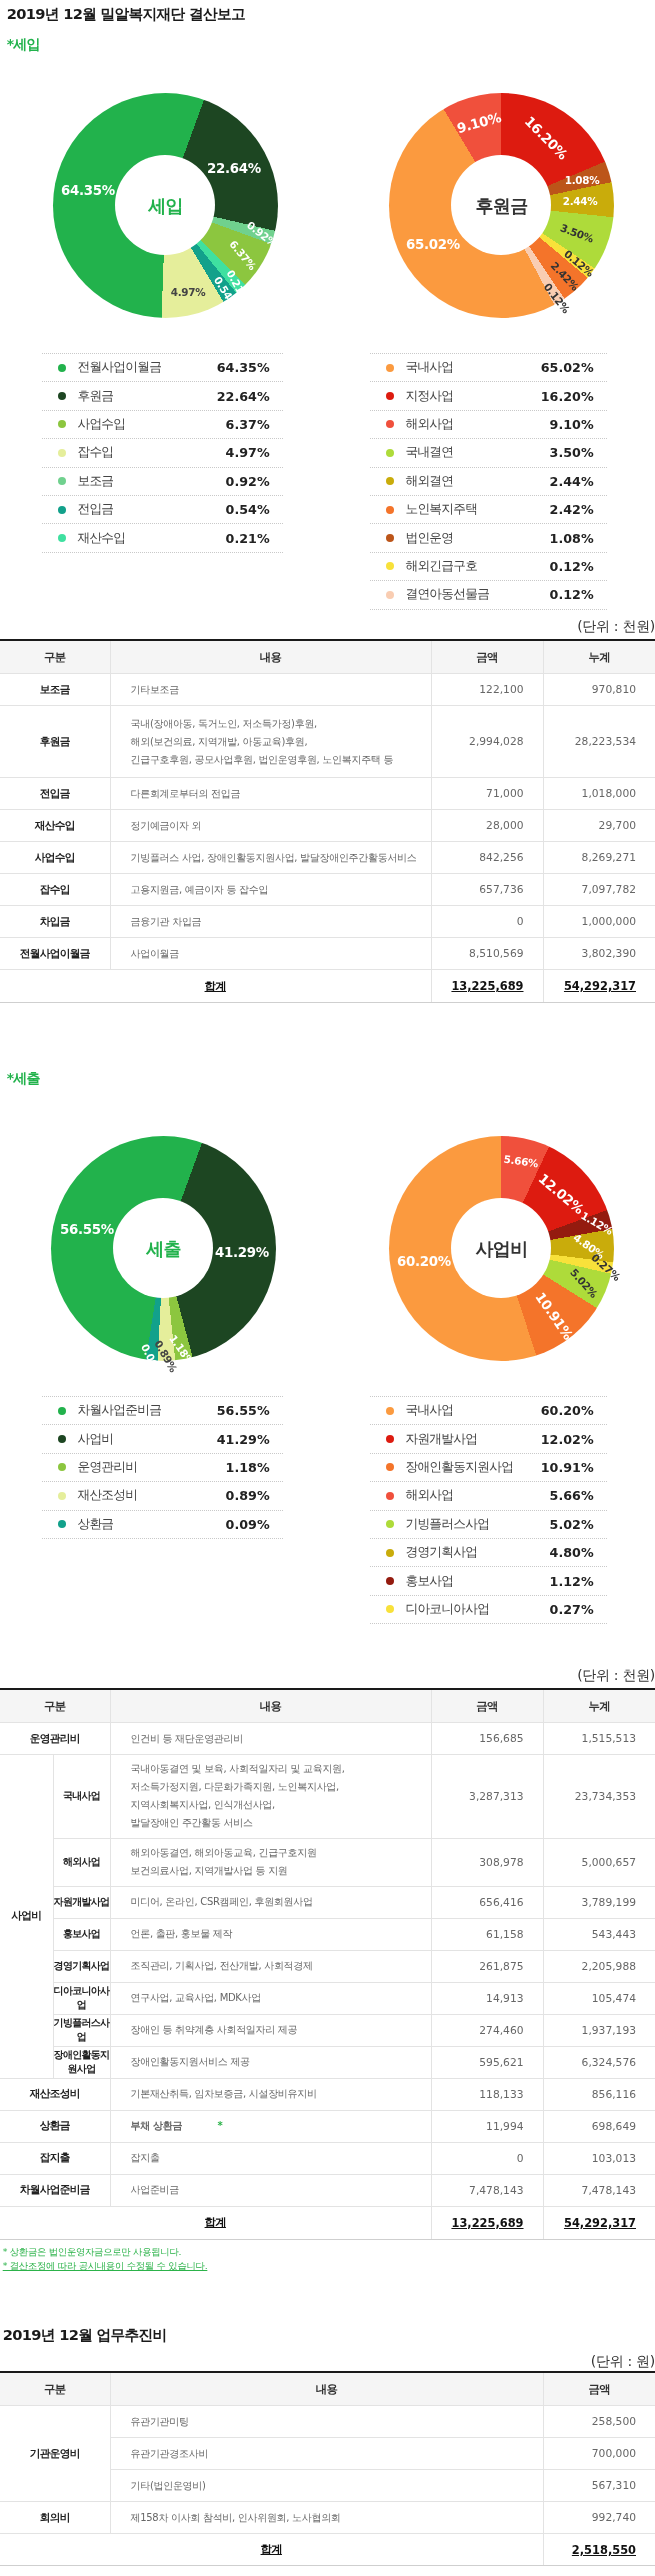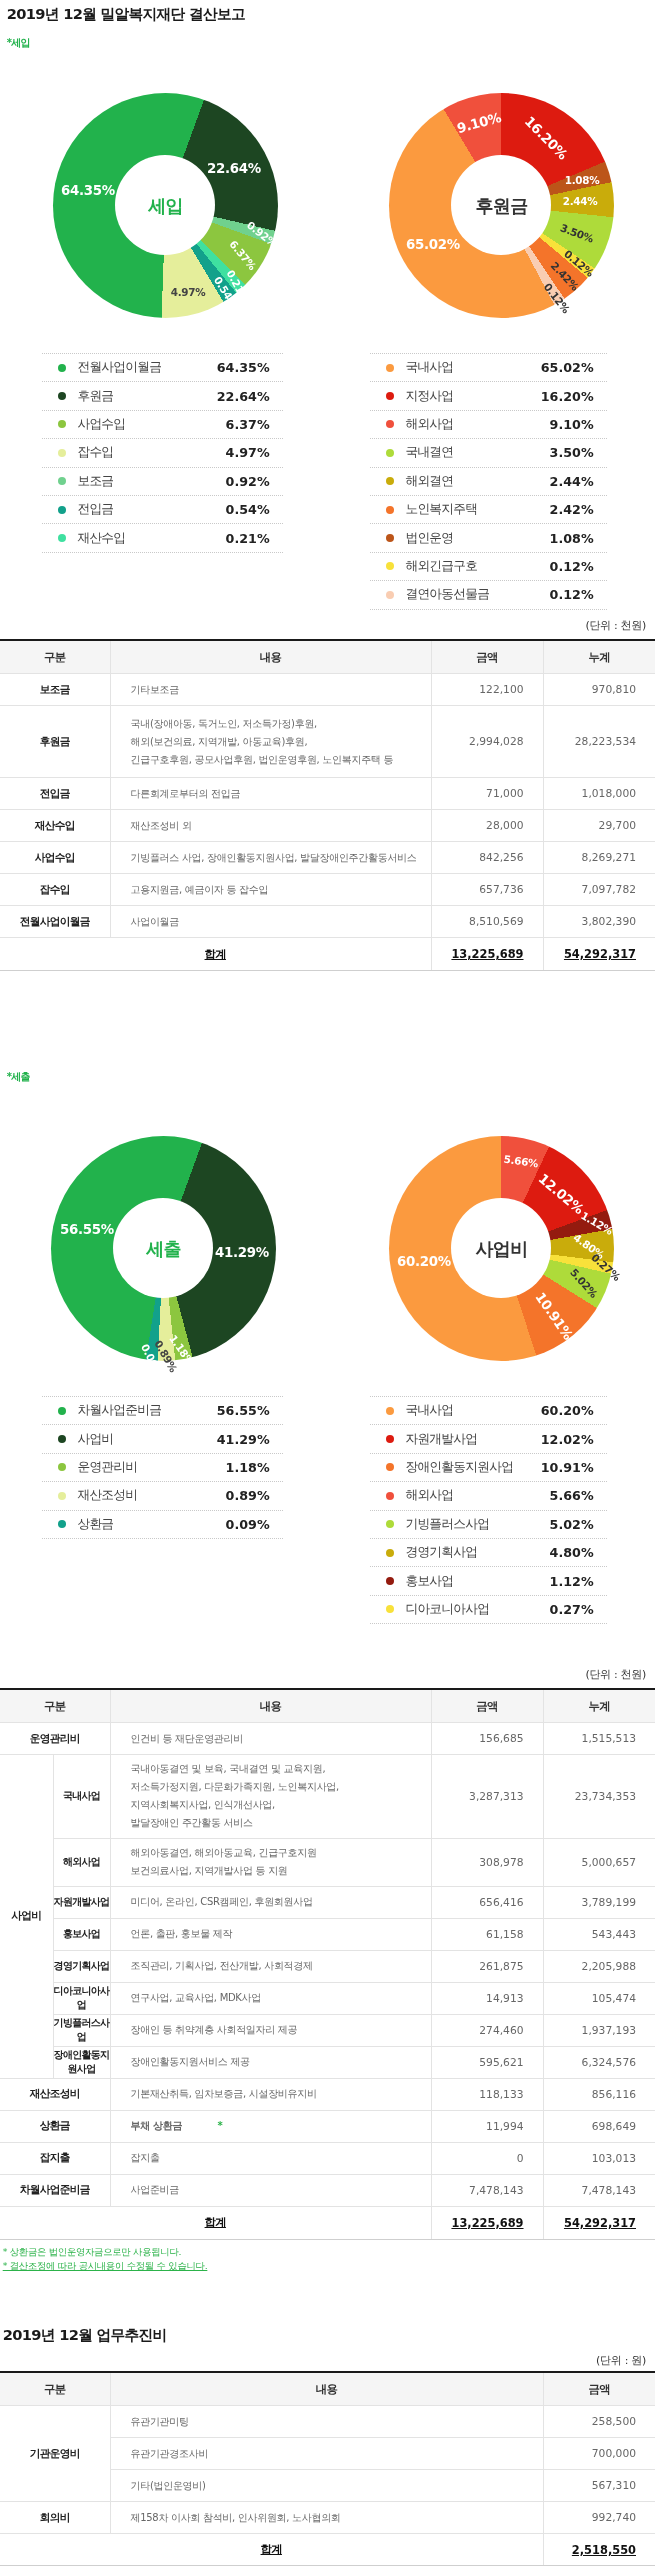--- a/index.html
+++ b/index.html
@@ -4,37 +4,37 @@
 <style>
   html,body{margin:0;padding:0;}
   body{
     width:655px;height:2576px;position:relative;background:#fff;
     font-family:"DejaVu Sans","Liberation Sans",sans-serif;color:#333;
     overflow:hidden;
   }
   .page-title{position:absolute;left:6.7px;margin:0;font-size:14.7px;font-weight:700;color:#1a1a1a;letter-spacing:-0.7px;}
   #main-title{top:5.3px;text-align:center;}
   #expense-title{top:2326px;left:2.7px;}
-  .sec-title{position:absolute;left:6.7px;margin:0;font-size:10px;font-weight:700;color:#22b24c;letter-spacing:-0.7px;}
+  .sec-title{position:absolute;left:6.7px;margin:0;font-size:14px;font-weight:700;color:#22b24c;letter-spacing:-0.7px;}
   #rev-title{top:36px;}
   #exp-title{top:1070px;}
 
   .donut{position:absolute;width:225px;height:225px;border-radius:50%;}
   .donut .hole{position:absolute;left:62px;top:62px;width:100px;height:100px;border-radius:50%;background:#fff;}
   .donut .center-label{position:absolute;left:0;top:0;width:225px;height:225px;line-height:225px;text-align:center;font-size:18px;font-weight:700;letter-spacing:-0.7px;}
   .slice-label{position:absolute;font-weight:700;white-space:nowrap;letter-spacing:-0.3px;}
 
   .legend{position:absolute;}
   .legend ul{list-style:none;margin:0;padding:0;border-bottom:0.7px dotted #c9c9c9;}
   .legend li{display:flex;align-items:center;height:27.4px;border-top:0.7px dotted #c9c9c9;}
   .legend .dot{flex:none;width:8px;height:8px;border-radius:50%;margin-left:16px;margin-right:11.4px;}
   .legend .lab{font-size:12.7px;color:#444;letter-spacing:-0.7px;}
   .legend .val{margin-left:auto;margin-right:13.4px;font-size:12.7px;font-weight:700;color:#222;}
 
-  .unit{position:absolute;right:9px;font-size:11px;color:#333;letter-spacing:-0.3px;}
+  .unit{position:absolute;right:0;font-size:14px;color:#333;letter-spacing:-0.3px;}
   #unit-rev{top:618px;}
   #unit-exp{top:1667px;}
   #unit-expense{top:2353px;}
 
   table.rpt{position:absolute;left:0;width:655px;border-collapse:collapse;table-layout:fixed;border-top:2px solid #1a1a1a;}
   #table-rev{top:639px;}
   #table-exp{top:1688px;}
   #table-expense{top:2371px;}
   .rpt th{background:#f5f5f5;font-size:11.4px;font-weight:700;color:#333;height:32px;letter-spacing:-0.7px;}
   .rpt th,.rpt td{border-bottom:0.7px solid #e3e3e3;border-right:0.7px solid #e3e3e3;padding:0;}
@@ -203,35 +203,41 @@
         <td class="num">28,223,534</td>
       </tr>
       <tr style="height: 32px;">
         <td class="cat">전입금</td>
         <td class="desc">다른회계로부터의 전입금</td>
         <td class="num">71,000</td>
         <td class="num">1,018,000</td>
       </tr>
       <tr style="height: 32px;">
         <td class="cat">재산수입</td>
-        <td class="desc">재산조성비 외</td>
+        <td class="desc">정기예금이자 외</td>
         <td class="num">28,000</td>
         <td class="num">29,700</td>
       </tr>
       <tr style="height: 32px;">
         <td class="cat">사업수입</td>
         <td class="desc">기빙플러스 사업, 장애인활동지원사업, 발달장애인주간활동서비스</td>
         <td class="num">842,256</td>
         <td class="num">8,269,271</td>
       </tr>
       <tr style="height: 32px;">
         <td class="cat">잡수입</td>
         <td class="desc">고용지원금, 예금이자 등 잡수입</td>
         <td class="num">657,736</td>
         <td class="num">7,097,782</td>
+      </tr>
+      <tr style="height: 32px;">
+        <td class="cat">차입금</td>
+        <td class="desc">금융기관 차입금</td>
+        <td class="num">0</td>
+        <td class="num">1,000,000</td>
       </tr>
       <tr style="height: 32px;">
         <td class="cat">전월사업이월금</td>
         <td class="desc">사업이월금</td>
         <td class="num">8,510,569</td>
         <td class="num">3,802,390</td>
       </tr>
       <tr class="total" style="height: 33px;">
         <td class="total-label" colspan="2">합계</td>
         <td class="num">13,225,689</td>
@@ -356,21 +362,21 @@
       <tr style="height: 32px;">
         <td class="cat" colspan="2">운영관리비</td>
         <td class="desc">인건비 등 재단운영관리비</td>
         <td class="num">156,685</td>
         <td class="num">1,515,513</td>
       </tr>
       <tr style="height: 80px;">
         <td class="cat" rowspan="8">사업비</td>
         <td class="sub">국내사업</td>
         <td class="desc">
-          <div>국내아동결연 및 보육, 국내결연 및 교육지원,</div>
+          <div>국내아동결연 및 보육, 사회적일자리 및 교육지원,</div>
           <div>저소득가정지원, 다문화가족지원, 노인복지사업,</div>
           <div>지역사회복지사업, 인식개선사업,</div>
           <div>발달장애인 주간활동 서비스</div>
         </td>
         <td class="num">3,287,313</td>
         <td class="num">23,734,353</td>
       </tr>
       <tr style="height: 48px;">
         <td class="sub">해외사업</td>
         <td class="desc">

